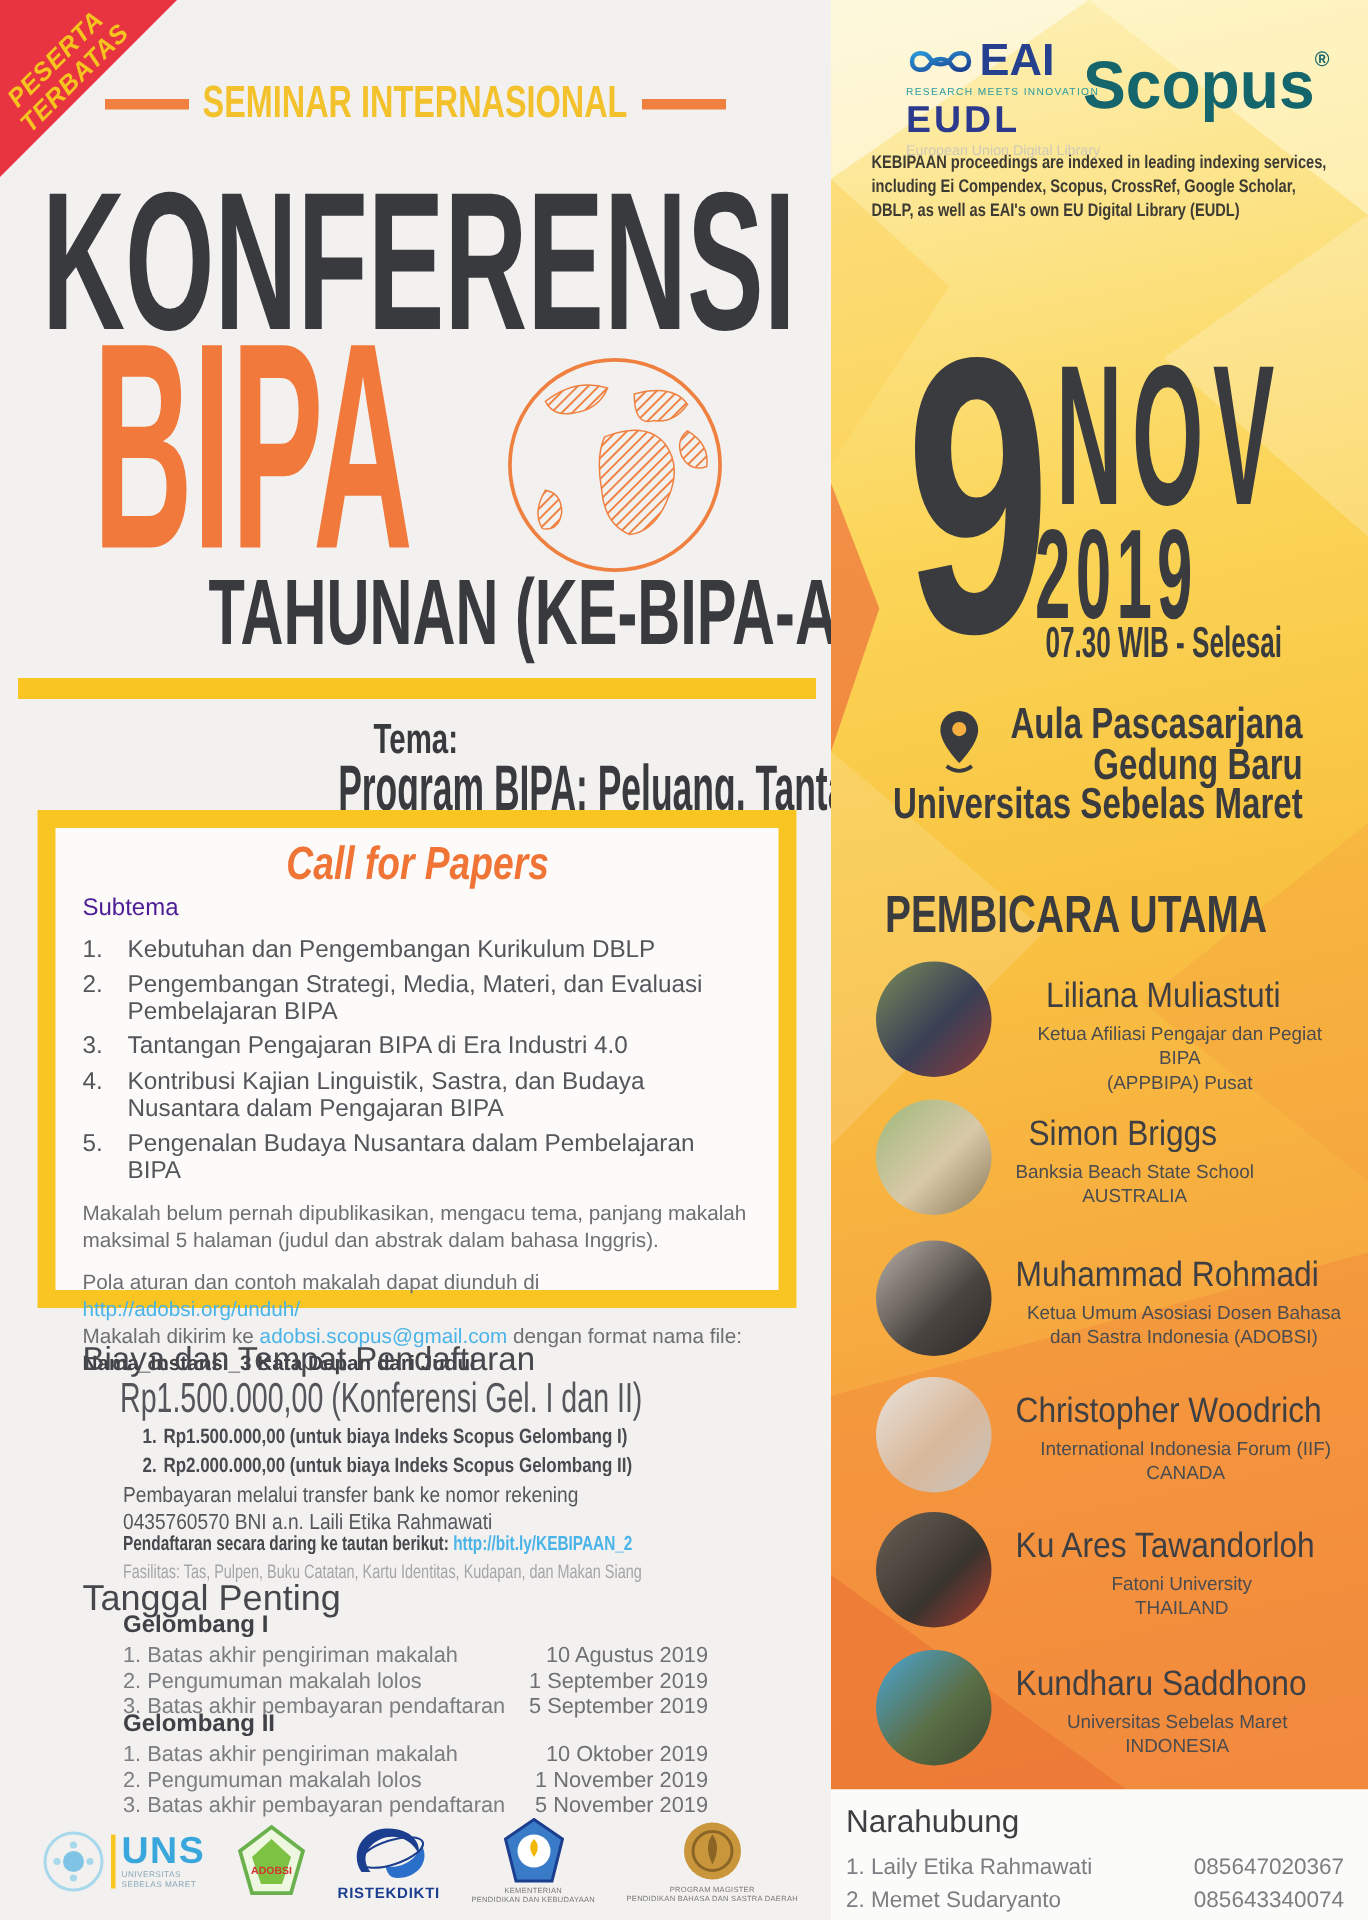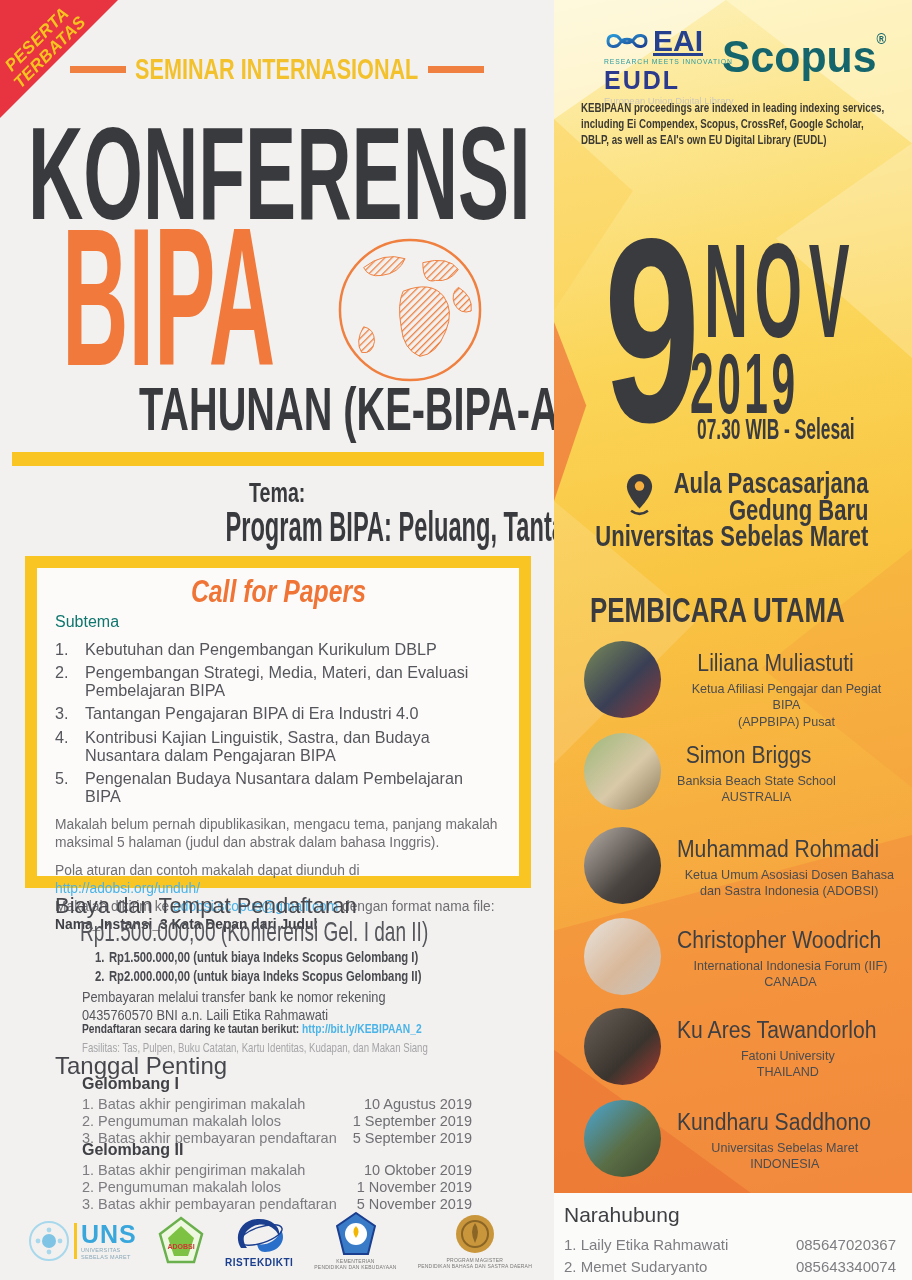--- a/index.html
+++ b/index.html
@@ -27,26 +27,26 @@
   .title3 span{display:inline-block;font-size:62px;font-weight:700;color:#393a3e;line-height:1;
                transform:scaleX(.64);white-space:nowrap;}
   .ybar{position:absolute;top:452px;left:12px;width:532px;height:14px;background:#f9c523;}
   .tema-label{position:absolute;top:479px;left:0;width:554px;text-align:center;}
   .tema-label span{display:inline-block;font-size:28px;font-weight:700;color:#393a3e;
                    transform:scaleX(.7);white-space:nowrap;line-height:1;}
   .tema-text{position:absolute;top:505px;left:0;width:554px;text-align:center;}
   .tema-text span{display:inline-block;font-size:43px;font-weight:700;color:#393a3e;
                   transform:scaleX(.55);white-space:nowrap;line-height:1;}
 
-  .cfp{position:absolute;top:556px;left:25px;width:506px;height:332px;box-sizing:border-box;
+  .cfp{position:absolute;top:540px;left:25px;width:506px;height:332px;box-sizing:border-box;
        border:12px solid #f9c523;background:#fcfbf9;padding:4px 18px 0 18px;}
   .cfp-title{text-align:center;margin-top:2px;}
   .cfp-title span{display:inline-block;font-size:31px;font-weight:700;font-style:italic;
                   color:#ef7435;transform:scaleX(.8);white-space:nowrap;}
-  .cfp-sub{font-size:16px;color:#0f766e;margin-top:3px;}
+  .cfp-sub{font-size:16px;color:#4c1d95;margin-top:3px;}
   .cfp-list{margin-top:9px;}
   .cfp-row{display:flex;font-size:16.2px;line-height:1.12;color:#55565c;margin-bottom:5px;}
   .cfp-row .n{width:30px;flex:none;}
   .cfp-row .t{flex:1;}
   .cfp-note{font-size:13.8px;line-height:1.32;color:#6e6e73;margin-top:11px;}
   .cfp-note2{font-size:13.8px;line-height:1.32;color:#6e6e73;margin-top:9px;}
   .lnk{color:#4ab3e8;text-decoration:none;}
   .bold-line{color:#3f4045;font-weight:700;}
 
   .fees-h{position:absolute;top:893px;left:55px;font-size:22px;color:#47484d;font-weight:500;}
@@ -87,21 +87,21 @@
   .f3{background:rgba(255,255,255,.22);clip-path:polygon(100% 12%,100% 30%,62% 20%);}
   .f4{background:rgba(252,210,90,.5);clip-path:polygon(0% 10%,22% 16%,0% 26%);}
   .f5{background:rgba(235,95,55,.6);clip-path:polygon(0% 27%,9% 34%,0% 42%);}
   .f6{background:rgba(255,255,255,.14);clip-path:polygon(0% 42%,40% 52%,0% 64%);}
   .f7{background:rgba(246,150,60,.28);clip-path:polygon(100% 46%,100% 66%,58% 56%);}
   .f8{background:rgba(242,130,58,.38);clip-path:polygon(0% 78%,100% 70%,100% 100%,0% 100%);}
   .f9{background:rgba(230,105,48,.45);clip-path:polygon(0% 88%,55% 100%,0% 100%);}
 
   .idx-eai{position:absolute;left:50px;top:26px;}
   .eai-row{display:flex;align-items:center;gap:3px;}
-  .eai-word{font-size:30px;font-weight:700;color:#24408e;line-height:1;text-decoration:underline;}
+  .eai-word{font-size:30px;font-weight:700;color:#24408e;line-height:1;}
   .eai-tag{font-size:6.8px;color:#2a9aa0;letter-spacing:.9px;margin-top:2px;}
   .eudl-word{font-size:25px;font-weight:700;color:#2c3a8e;letter-spacing:2px;line-height:1;margin-top:3px;}
   .eudl-tag{font-size:9.5px;color:#cfc9ba;margin-top:2px;}
   .scopus{position:absolute;left:168px;top:32px;font-size:45px;font-weight:700;color:#15656d;
           line-height:1;transform:scaleX(.95);transform-origin:left top;white-space:nowrap;}
   .scopus sup{font-size:14px;vertical-align:28px;}
   .idx-note{position:absolute;left:27px;top:100px;width:388px;font-size:12.2px;font-weight:700;
             color:#3c3a33;line-height:1.32;transform:scaleX(.8);transform-origin:left top;}
 
   .nine{position:absolute;left:50px;top:200px;font-size:262px;font-weight:700;color:#3a3b3f;

